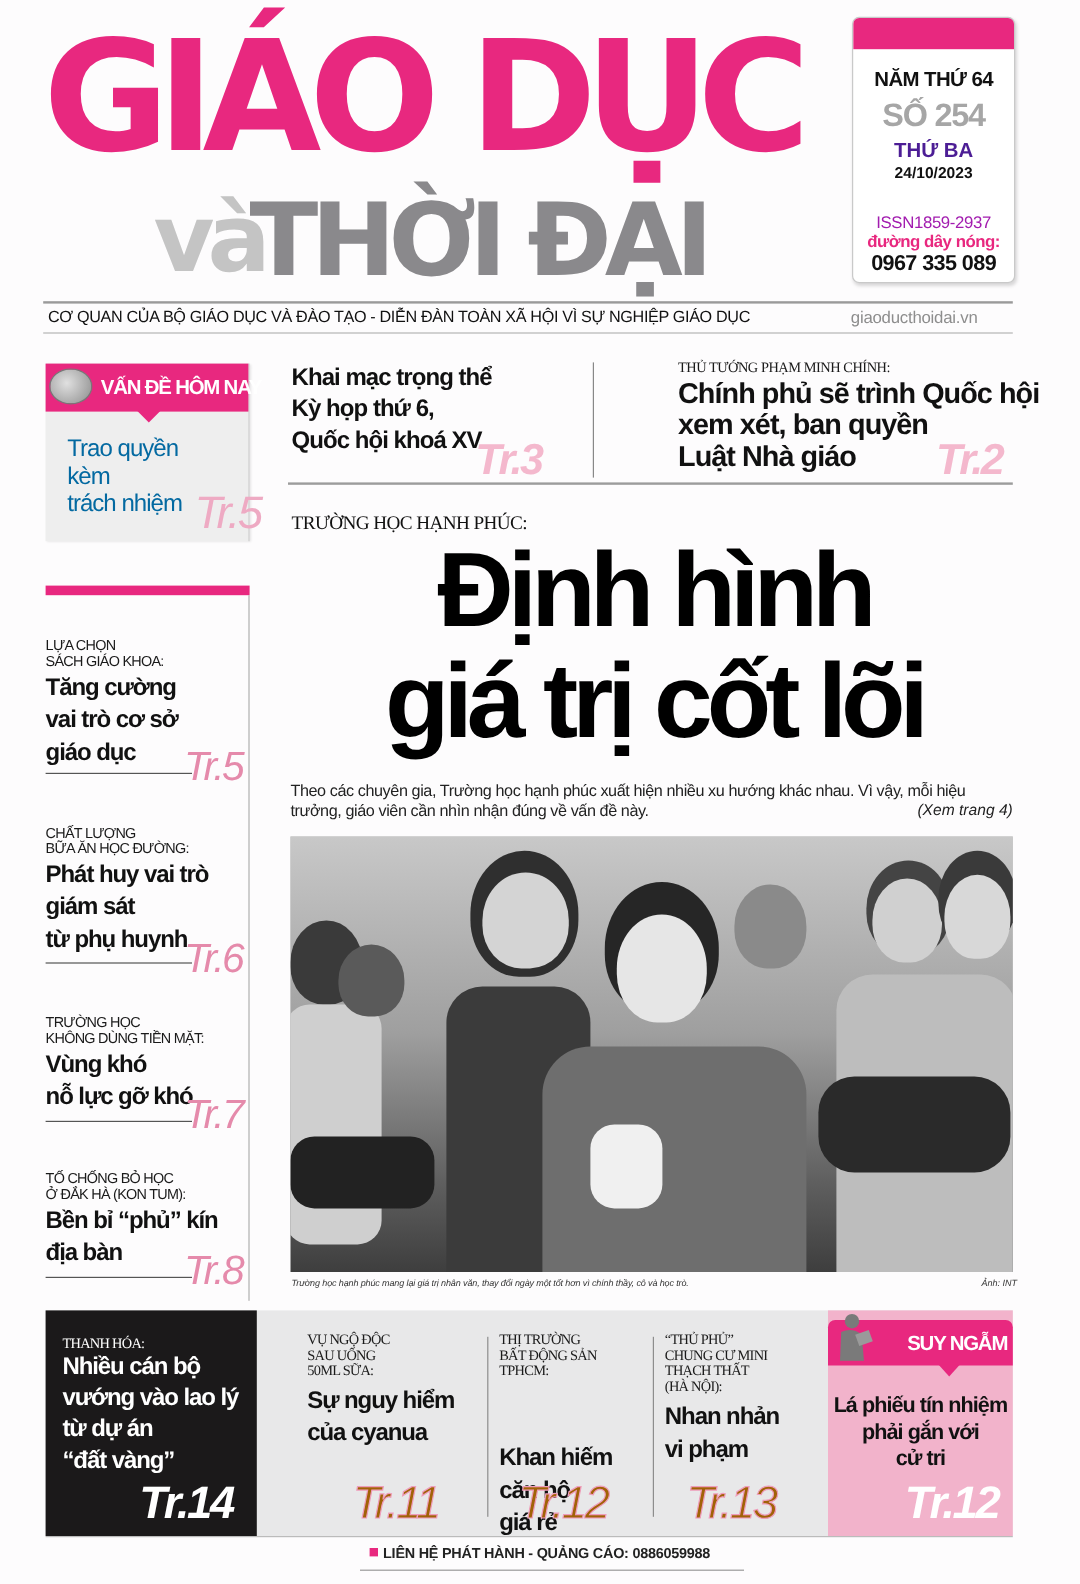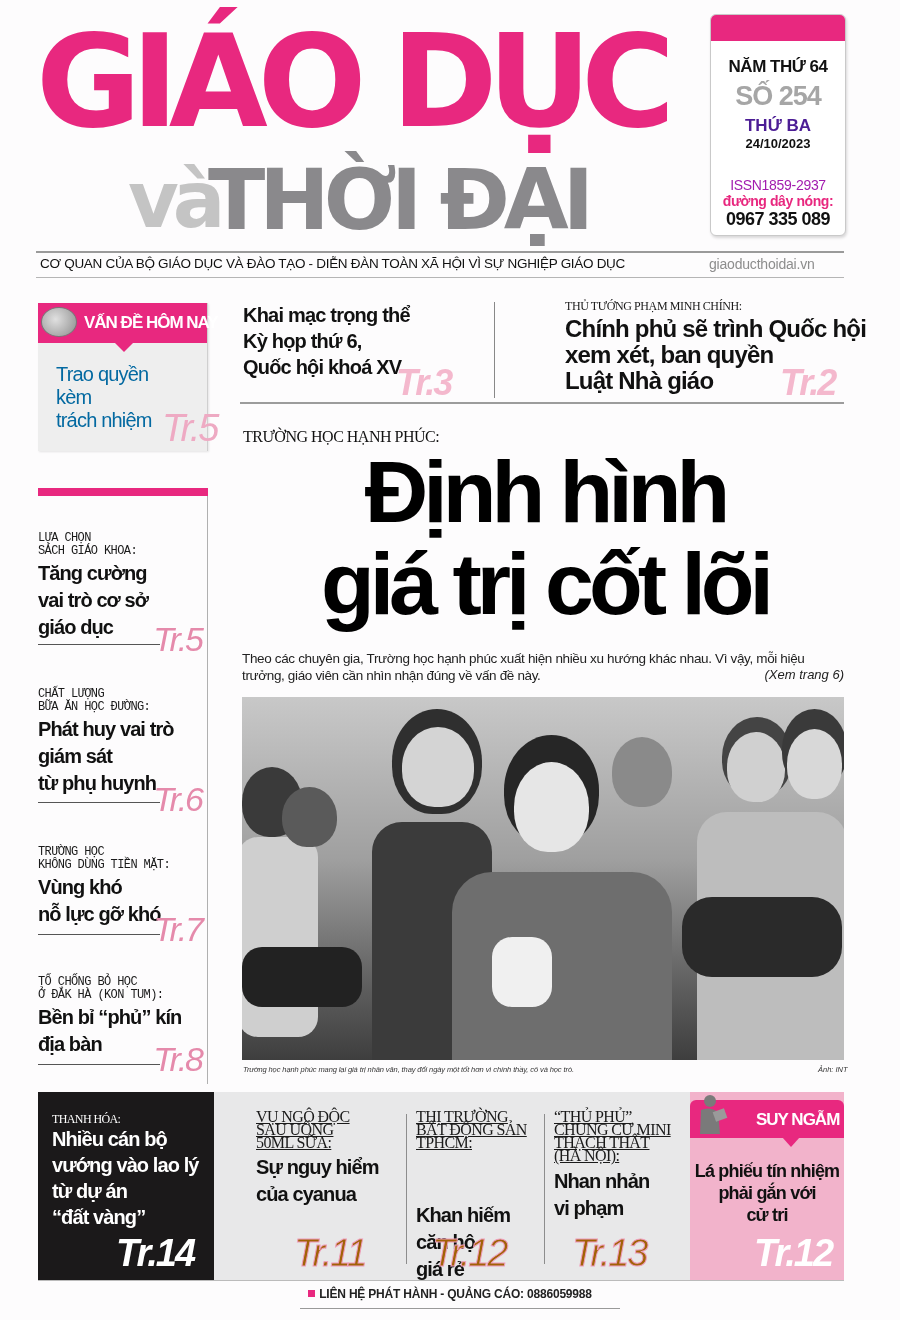--- a/index.html
+++ b/index.html
@@ -59,34 +59,34 @@
   #photo { left: 242px; top: 697px; width: 602px; height: 363px; overflow: hidden; background: #bdbdbd; }
   #photo .bg { position: absolute; inset: 0; background: linear-gradient(180deg, #c8c8c8 0%, #9f9f9f 45%, #5e5e5e 80%, #3e3e3e 100%); }
   .kid { position: absolute; border-radius: 50% 50% 45% 45%; }
   #caption { left: 243px; top: 1065px; font-size: 7.5px; font-style: italic; color: #333; letter-spacing: -0.1px; }
   #credit { left: 818px; top: 1065px; font-size: 7.5px; font-style: italic; color: #333; }
 
   
   #leftcol-bar { left: 38px; top: 488px; width: 170px; height: 8px; background: #e8287f; }
   #leftcol-rule { left: 207px; top: 496px; width: 1px; height: 588px; background: #b0b0b0; }
   .lstory { position: absolute; left: 38px; width: 168px; }
-  .lstory .k { font-family: Liberation Mono, monospace; font-size: 12px; line-height: 13px; text-transform: uppercase; letter-spacing: -0.6px; color: #1a1a1a; }
+  .lstory .k { font-family: Liberation Sans, sans-serif; font-size: 12px; line-height: 13px; text-transform: uppercase; letter-spacing: -0.6px; color: #1a1a1a; }
   .lstory .t { margin-top: 2px; font-size: 20px; line-height: 27px; font-weight: bold; letter-spacing: -0.9px; color: #111; }
   .lstory .u { position: absolute; left: 0; width: 122px; height: 1px; background: #555; }
   .lstory .p { position: absolute; right: 4px; font-size: 34px; font-style: italic; color: #e58aab; letter-spacing: -2px; font-weight: normal; }
 
   
   #band { left: 38px; top: 1092px; width: 806px; height: 188px; background: #e8e8e9; }
   #b1 { left: 38px; top: 1092px; width: 176px; height: 188px; background: #1b191a; }
   #b1 .k { position: absolute; left: 14px; top: 20px; font-family: "Liberation Serif", serif; font-size: 12px; color: #fff; text-transform: uppercase; letter-spacing: -0.6px; }
   #b1 .t { position: absolute; left: 14px; top: 34px; width: 160px; font-size: 20px; line-height: 26px; font-weight: bold; color: #fff; letter-spacing: -0.9px; }
   #b1 .p { position: absolute; left: 78px; top: 140px; font-size: 38px; font-weight: bold; font-style: italic; color: #fff; letter-spacing: -2px; }
 
   .bs { position: absolute; top: 1092px; height: 188px; }
-  .bs .k { position: absolute; left: 18px; top: 18px; font-family: "Liberation Serif", serif; font-size: 16px; line-height: 13px; color: #1a1a1a; text-transform: uppercase; letter-spacing: -0.6px; text-decoration: underline; }
+  .bs .k { position: absolute; left: 18px; top: 18px; font-family: "Liberation Serif", serif; font-size: 12px; line-height: 13px; color: #1a1a1a; text-transform: uppercase; letter-spacing: -0.6px; }
   .bs .t { position: absolute; left: 18px; font-size: 20px; line-height: 27px; font-weight: bold; color: #111; letter-spacing: -0.9px; }
   .bs .p { position: absolute; left: 56px; top: 140px; font-size: 38px; font-weight: normal; font-style: italic; color: #a16207; -webkit-text-stroke: 1px #ef9dbb; letter-spacing: -2px; }
   .bs .div { position: absolute; left: 0; top: 22px; width: 1px; height: 150px; background: #8d8d8d; }
 
   #b5 { left: 690px; top: 1092px; width: 154px; height: 188px; background: #f2b3cb; }
   #b5 .head { position: absolute; left: 0; top: 8px; width: 154px; height: 38px; background: #e8287f; border-radius: 6px 6px 0 0; }
   #b5 .head:after { content: ""; position: absolute; left: 92px; bottom: -9px; border-left: 9px solid transparent; border-right: 9px solid transparent; border-top: 10px solid #e8287f; }
   #b5 .reader { position: absolute; left: 8px; top: 2px; width: 30px; height: 42px; }
   #b5 .label { position: absolute; left: 66px; top: 18px; color: #fff; font-size: 17px; font-weight: bold; letter-spacing: -1px; white-space: nowrap; }
   #b5 .t { position: absolute; left: 0; top: 68px; width: 154px; text-align: center; font-size: 18px; line-height: 22px; font-weight: bold; color: #111; letter-spacing: -0.8px; }
@@ -147,21 +147,21 @@
   <div>xem xét, ban quyền</div>
   <div>Luật Nhà giáo</div>
 </div>
 <div class="abs tr" id="top2-tr">Tr.2</div>
 <div class="abs" id="hrule-top"></div>
 
 <div class="abs" id="lead-kicker">TRƯỜNG HỌC HẠNH PHÚC:</div>
 <div class="abs" id="lead-line1">Định hình</div>
 <div class="abs" id="lead-line2">giá trị cốt lõi</div>
 <div class="abs" id="lead-sapo">Theo các chuyên gia, Trường học hạnh phúc xuất hiện nhiều xu hướng khác nhau. Vì vậy, mỗi hiệu trưởng, giáo viên cần nhìn nhận đúng về vấn đề này.</div>
-<div class="abs" id="lead-see">(Xem trang 6)</div>
+<div class="abs" id="lead-see">(Xem trang 4)</div>
 
 <div class="abs" id="photo">
   <div class="bg"></div>
 
   <div class="kid" style="left:0; top:70px; width:60px; height:70px; background:#3a3a3a;"></div>
   <div class="kid" style="left:-4px; top:140px; width:80px; height:200px; background:#cfcfcf; border-radius:20px;"></div>
   <div class="kid" style="left:40px; top:90px; width:55px; height:60px; background:#5a5a5a;"></div>
   <div class="kid" style="left:150px; top:12px; width:90px; height:105px; background:#2f2f2f;"></div>
   <div class="kid" style="left:160px; top:30px; width:72px; height:80px; background:#d4d4d4;"></div>
   <div class="kid" style="left:130px; top:125px; width:120px; height:240px; background:#3b3b3b; border-radius:30px 30px 0 0;"></div>

